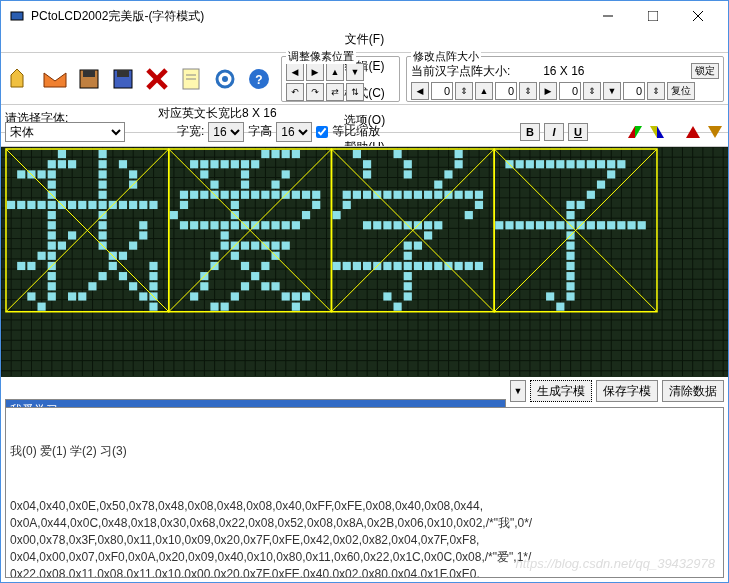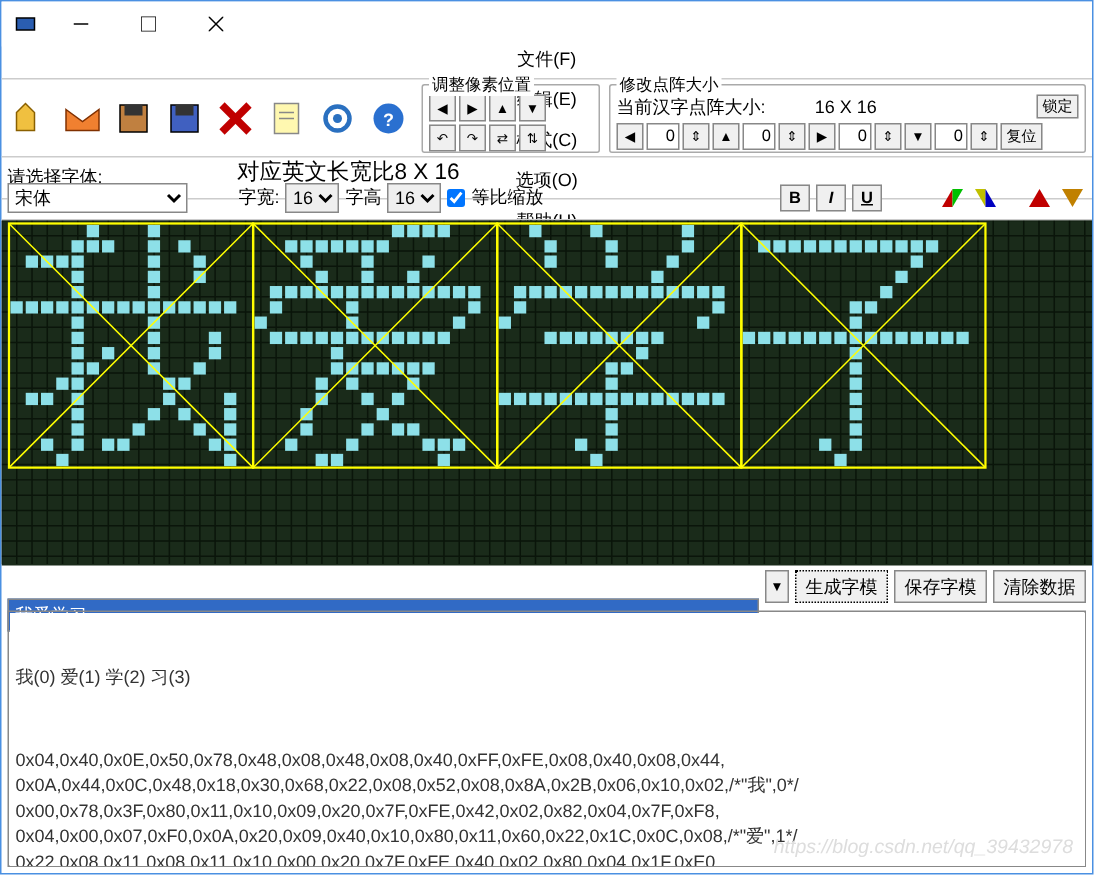--- a/index.html
+++ b/index.html
@@ -36,20 +36,21 @@
 </style>
 </head>
 <body>
 
 <div class="titlebar">
   <span class="icon">
     <svg viewBox="0 0 16 16">
         <rect x="2" y="4" width="12" height="8" fill="#2a5db0" stroke="#000"></rect>
       </svg>
   </span>
+  <span class="title">PCtoLCD2002完美版-(字符模式)</span>
   <div class="win-btn">
       <svg width="10" height="10">
         <line x1="0" y1="5" x2="10" y2="5" stroke="#000"></line>
       </svg>
     </div>
   <div class="win-btn">
       <svg width="10" height="10">
         <rect x="0" y="0" width="10" height="10" fill="none" stroke="#000"></rect>
       </svg>
     </div>
@@ -154,25 +155,25 @@
       <span class="mini-btn">▼</span>
       <input class="num-input" value="0" style="">
       <span class="mini-btn">⇕</span>
       <button class="btn" style="height:18px;padding:0 3px;font-size:10px;">复位</button>
     </div>
   </div>
 </div>
 
 <div class="row2">
   <span>请选择字体:</span>
-  <span class="size-label" style="position:absolute;left:158px;top:105px;font-size:15px;">对应英文长宽比8 X 16</span>
+  <span class="size-label" style="position:absolute;left:158px;top:105px;font-size:12px;">对应英文长宽比8 X 16</span>
 </div>
 <div class="row2" style="margin-top:-28px;padding-top:14px;height:42px;">
   <select class="font-select"><option>宋体</option></select>
-  <span style="margin-left:30px;">字宽:</span>
+  <span style="margin-left:48px;">字宽:</span>
   <select class="num-select"><option>16</option></select>
   <span>字高</span>
   <select class="num-select"><option>16</option></select>
   <input type="checkbox" class="cb" checked="" style="">
   <span>等比缩放</span>
   <span style="flex:1"></span>
   <span class="style-btn">B</span>
   <span class="style-btn" style="font-style:italic;">I</span>
   <span class="style-btn" style="text-decoration:underline;">U</span>
   <span style="width:30px"></span>

